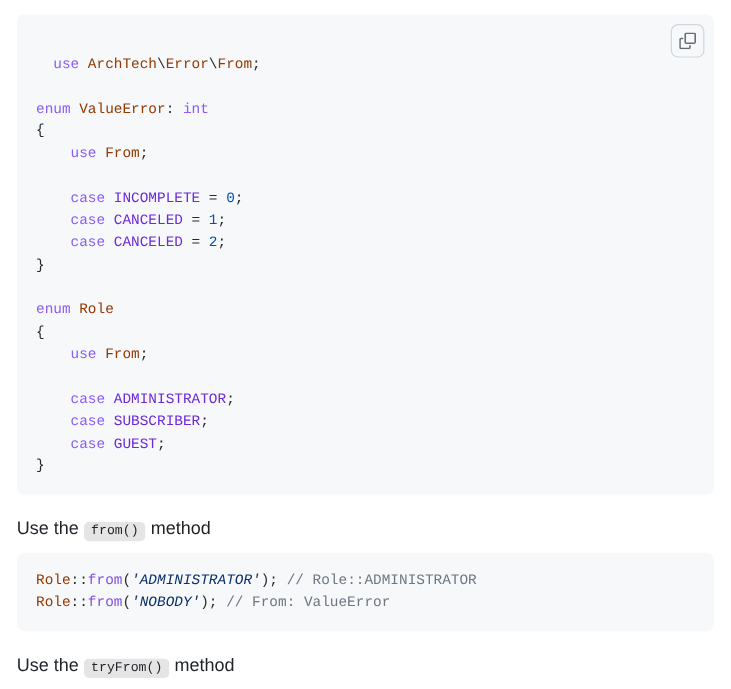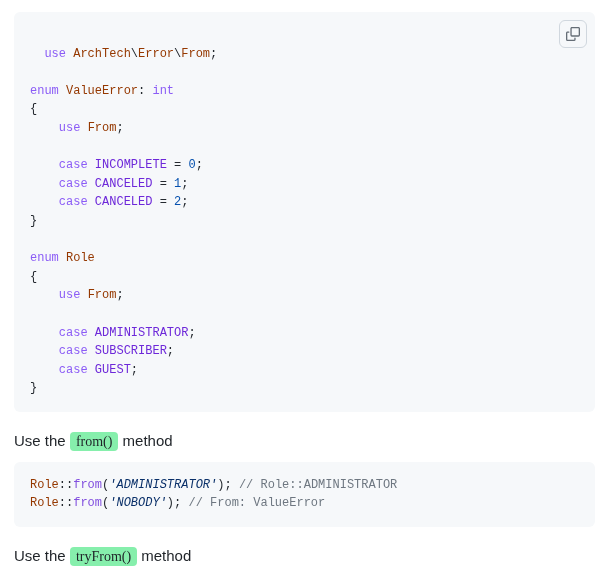--- a/index.html
+++ b/index.html
@@ -23,25 +23,25 @@
     white-space: pre;
     overflow-x: auto;
     margin-bottom: 18px;
   }
   .heading {
     font-size: 15px;
     font-weight: 400;
     margin: 20px 0 12px 0;
   }
   .heading code {
-    background: #86efac;
+    background: #e5e5e5;
     border-radius: 4px;
     padding: 2px 6px;
-    font-family: Liberation Serif, serif;
-    font-size: 14px;
+    font-family: Liberation Mono, monospace;
+    font-size: 11px;
   }
   .copy-btn {
     position: absolute;
     top: 8px;
     right: 8px;
     width: 28px;
     height: 28px;
     border: 1px solid #d0d7de;
     border-radius: 6px;
     background: #f6f8fa;

